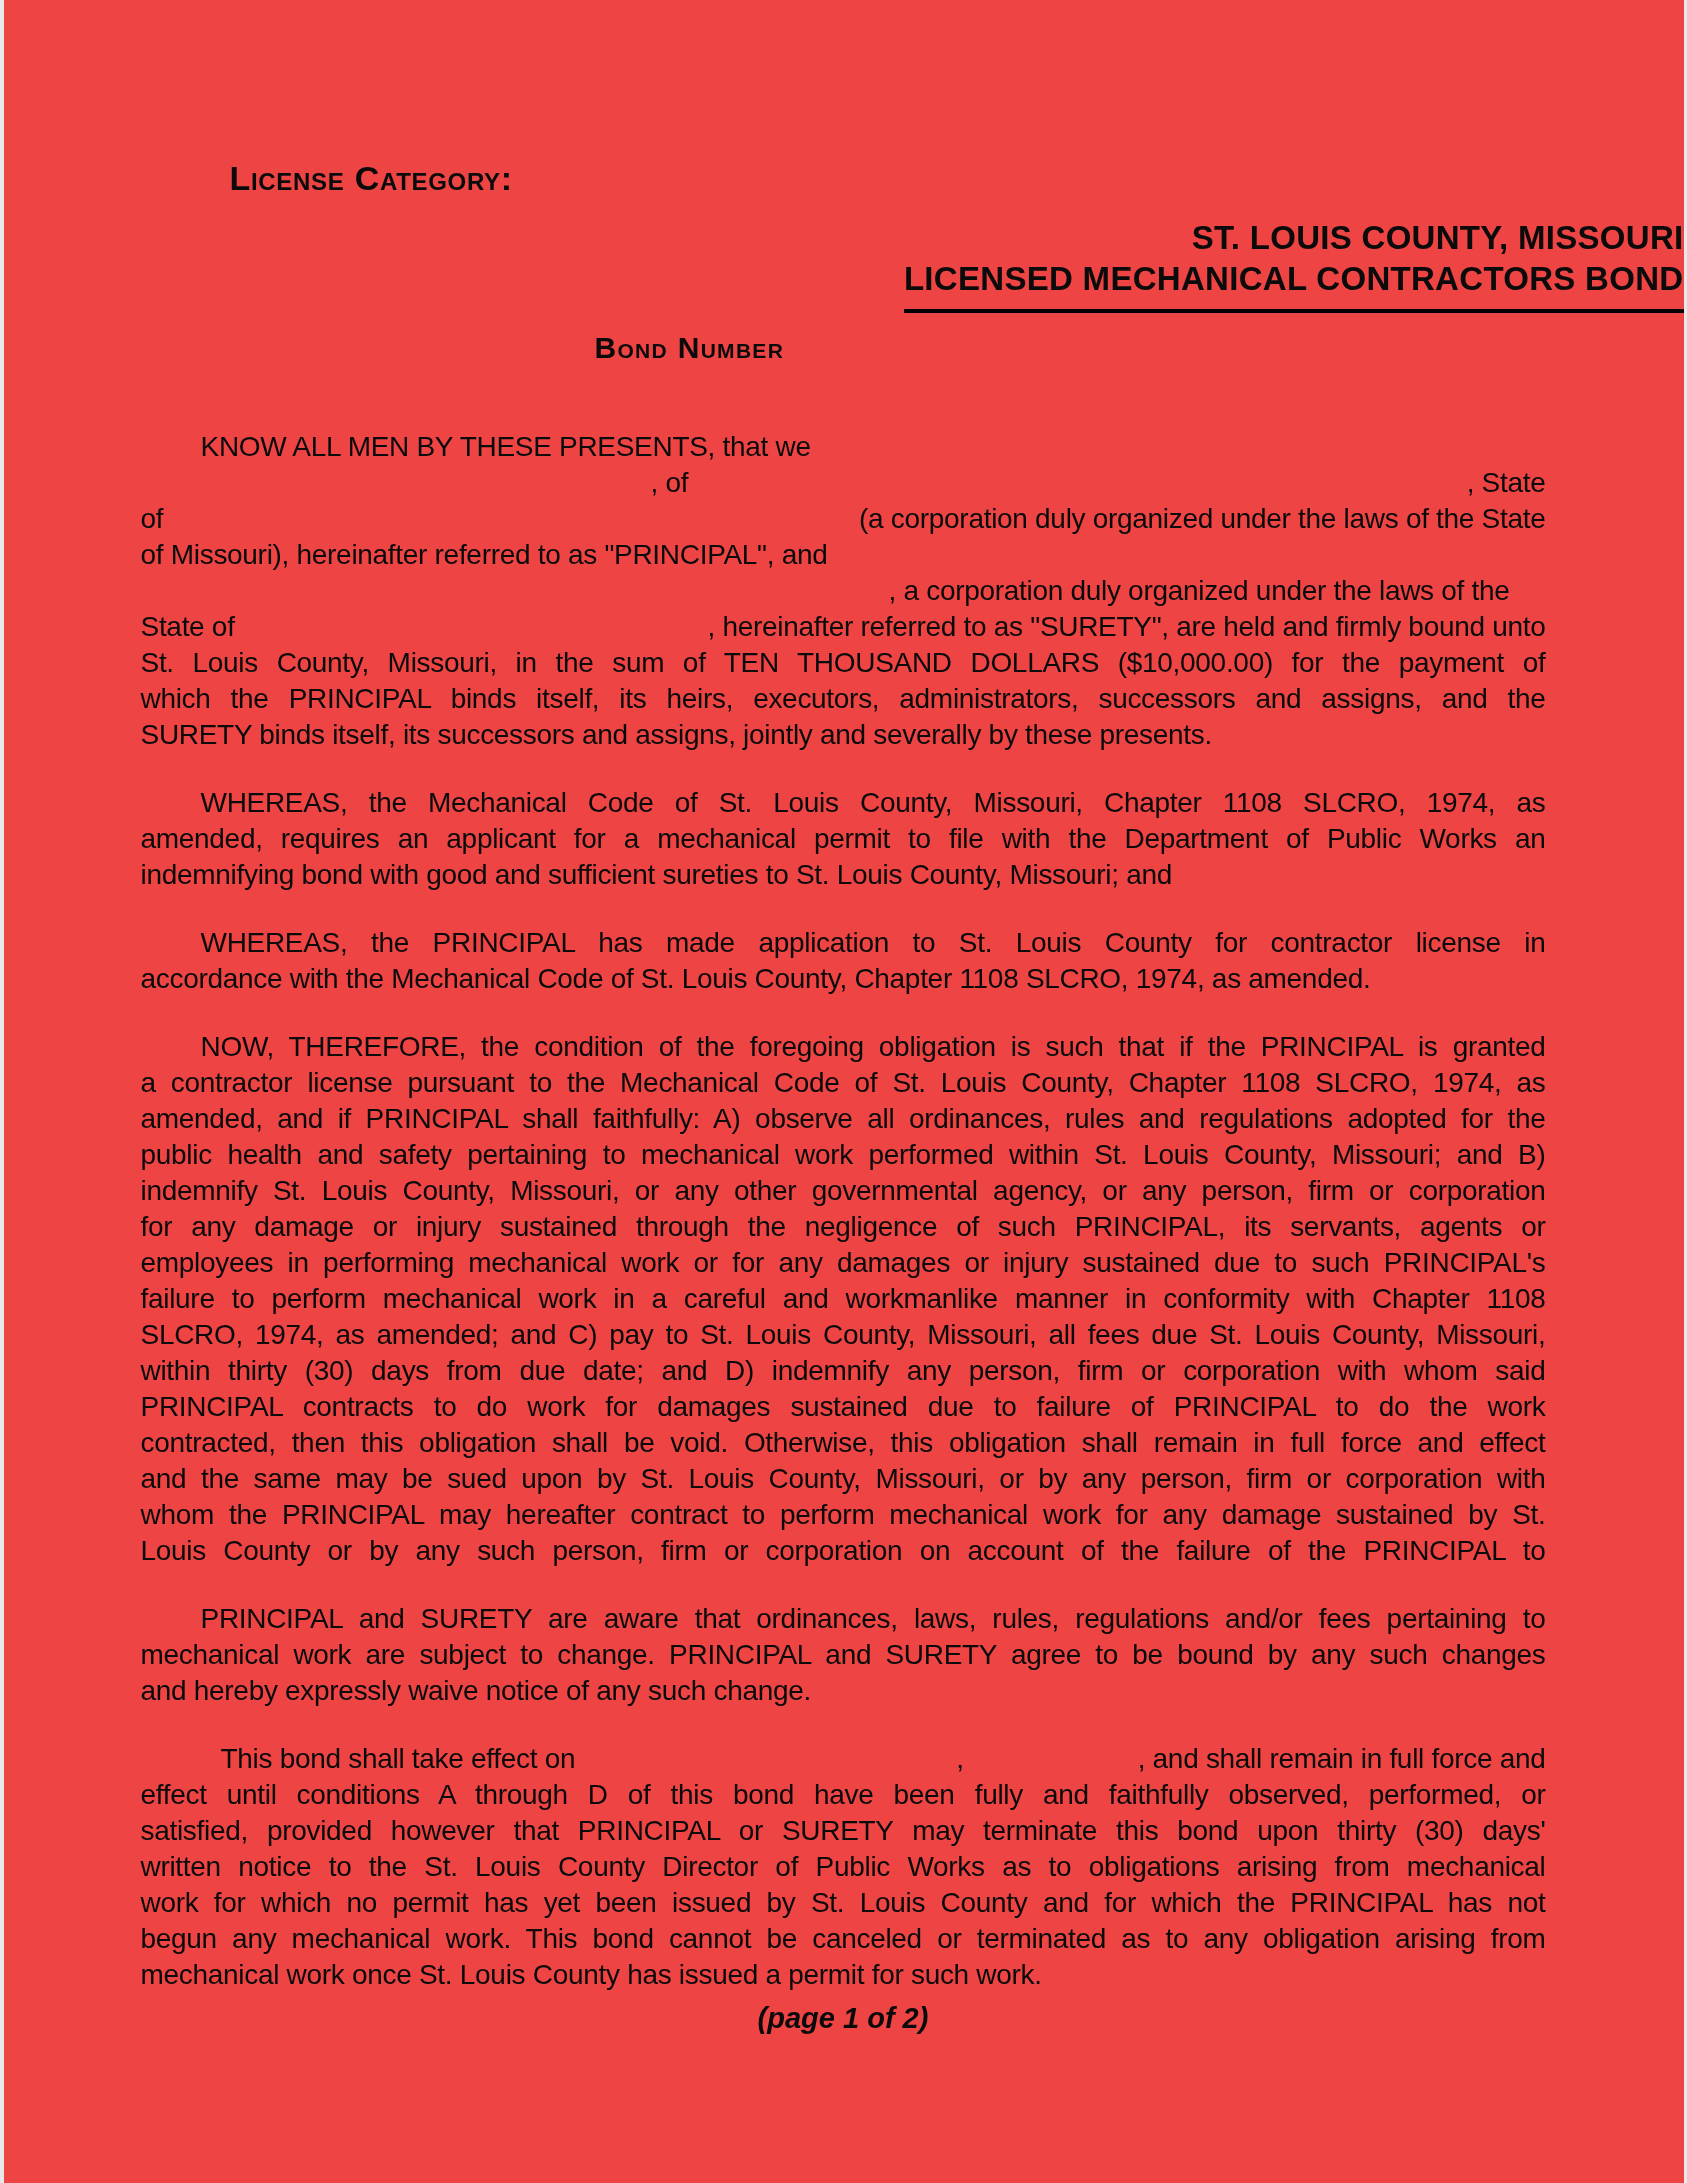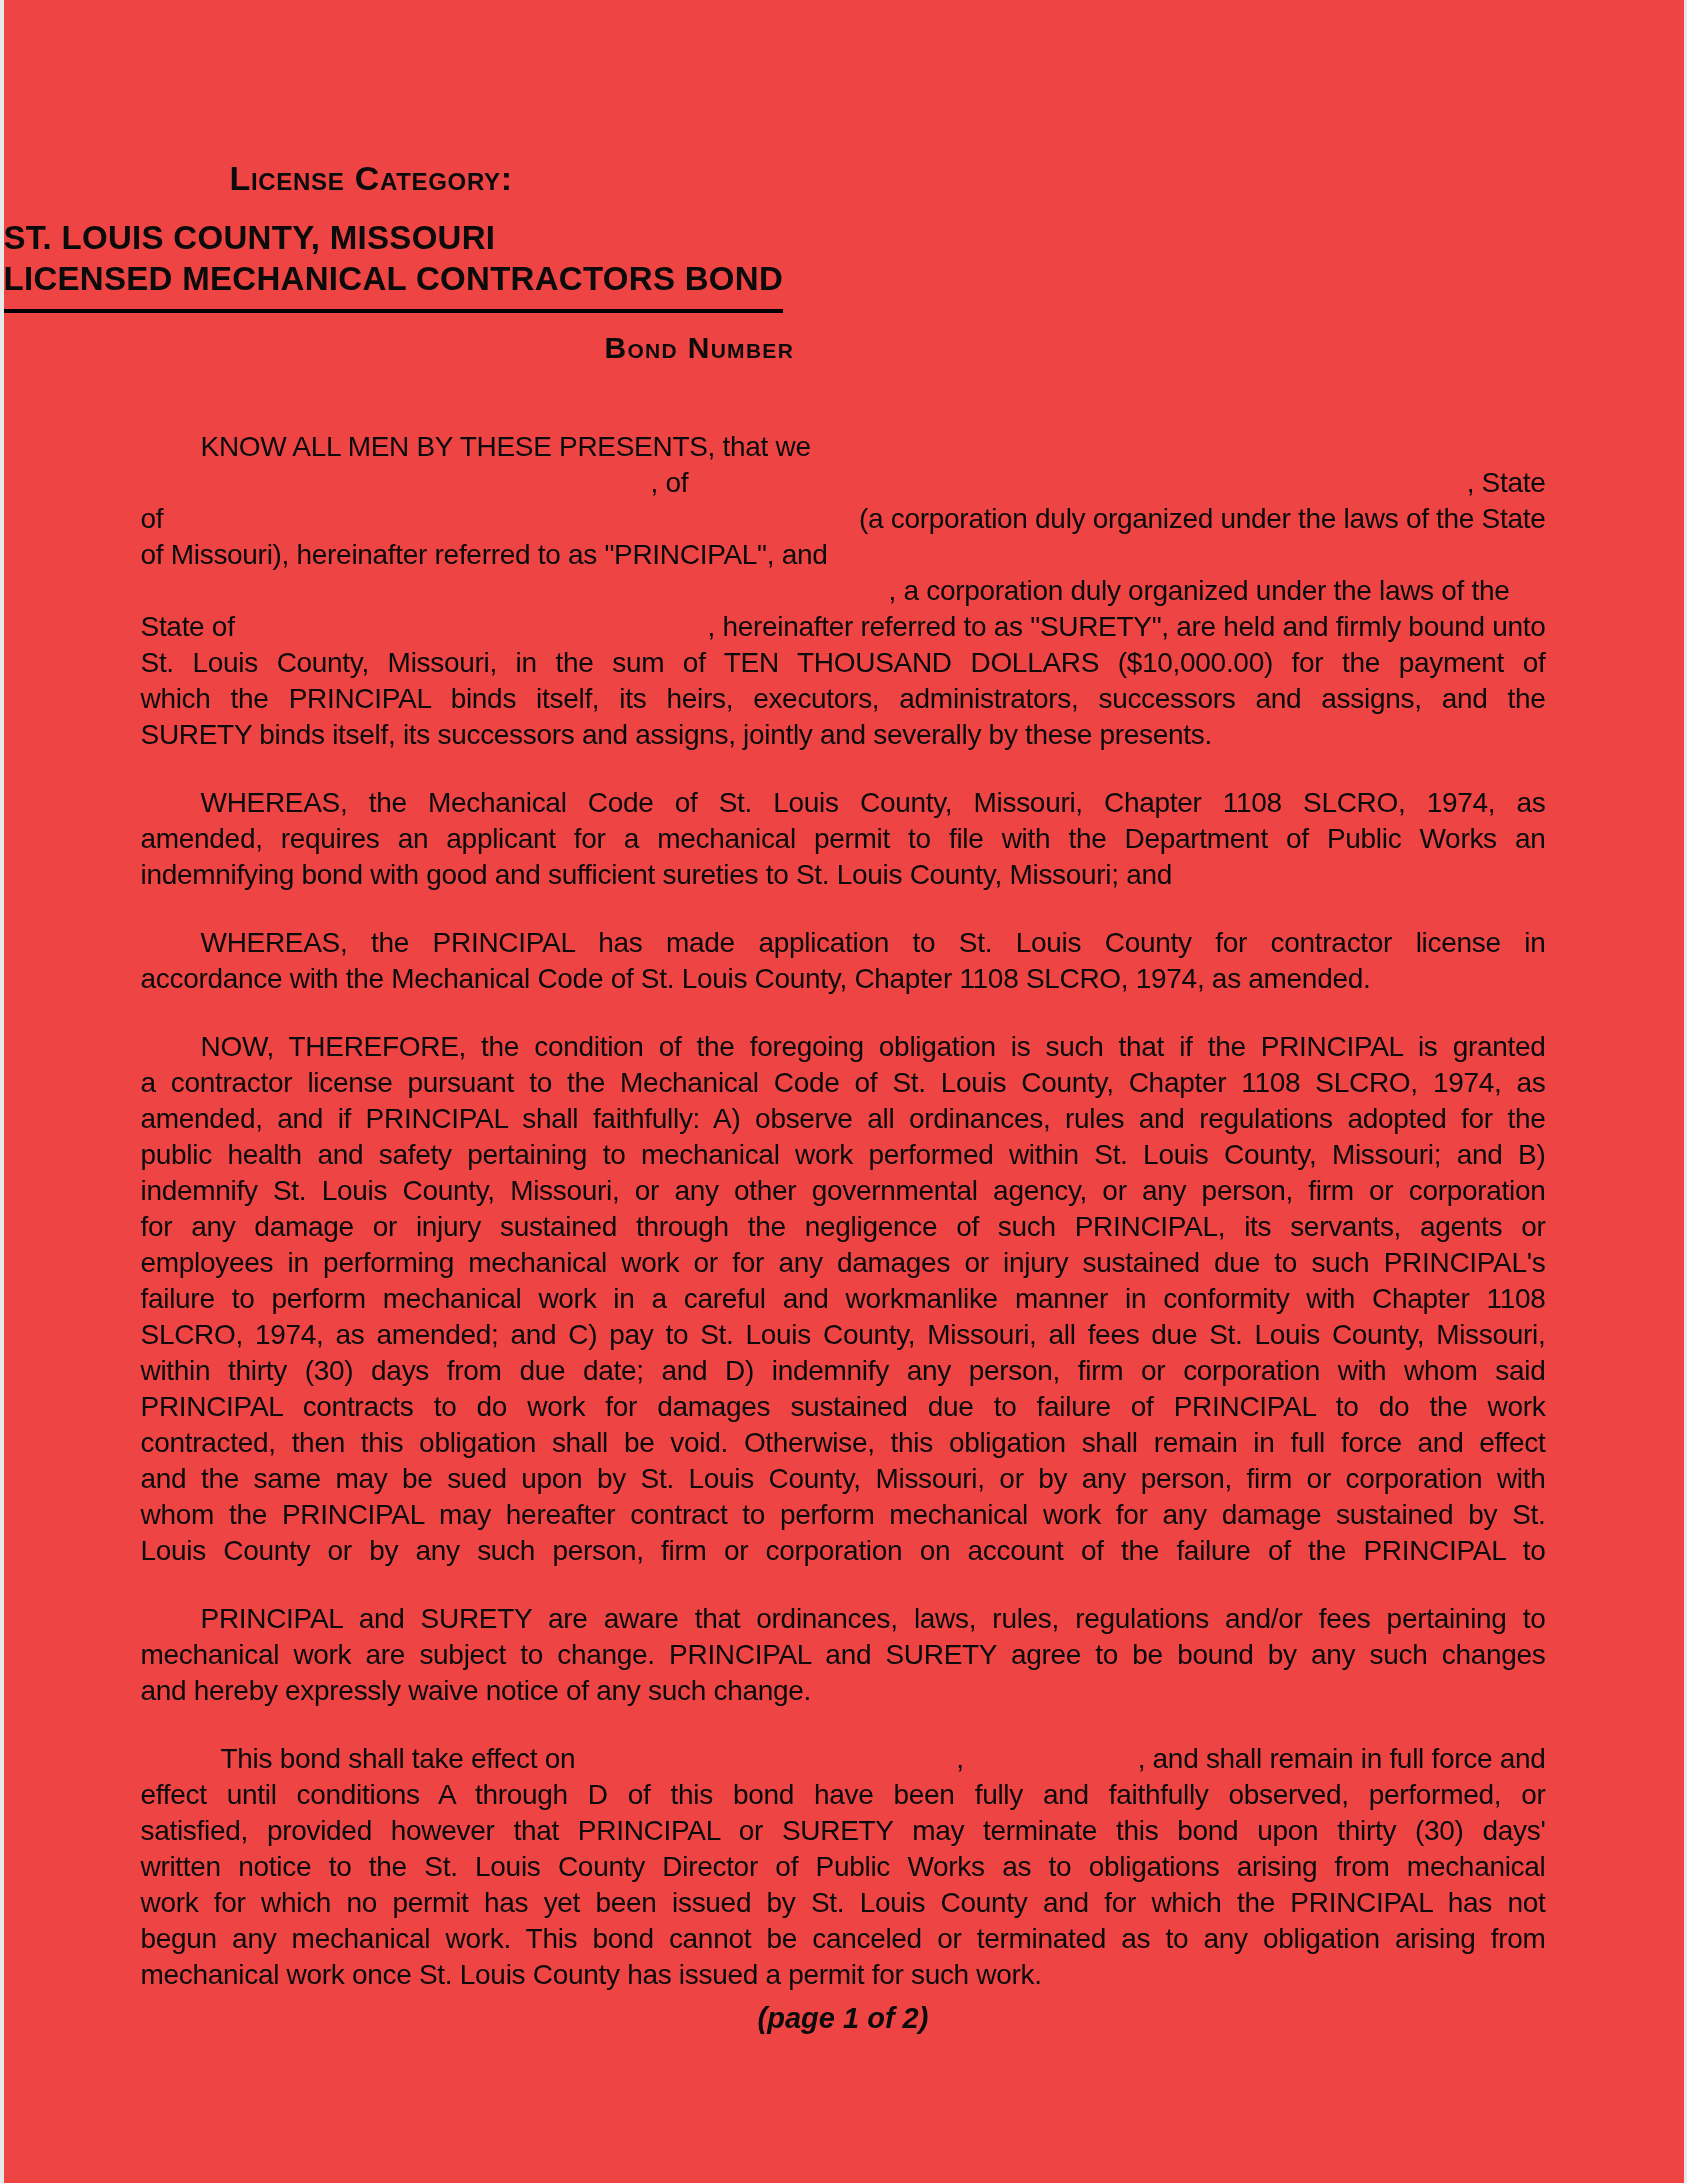--- a/index.html
+++ b/index.html
@@ -13,28 +13,28 @@
     overflow:hidden;
   }
   
   .lc {
     position:absolute; left:226px; top:159px;
     font-size:34px; font-weight:bold; font-variant:small-caps;
     letter-spacing:0.7px; white-space:nowrap;
   }
   .titles {
     position:absolute; left:0; right:0; top:217px;
-    text-align:left; font-size:33px; font-weight:bold;
+    text-align:right; font-size:33px; font-weight:bold;
     line-height:41px; letter-spacing:0.3px;
   }
   .title-underline { border-bottom:4.6px solid #000; padding-bottom:12px; }
   .bondnum {
     position:absolute; left:591px; top:331px;
     font-size:30px; font-weight:bold; font-variant:small-caps;
-    letter-spacing:1.3px; white-space:nowrap;margin-left:10px;
+    letter-spacing:1.3px; white-space:nowrap;
   }
   
   .doc-body {
     position:absolute; left:137px; top:417px; width:1405px;
     font-size:28px; letter-spacing:-0.3px; color:#0b0b0b;
   }
   .para { margin-top:32px; }
   .para.first { margin-top:12px; }
   .ln { height:36px; line-height:36px; white-space:nowrap; overflow:visible; }
   .j  { text-align:justify; text-align-last:justify; white-space:normal; }

